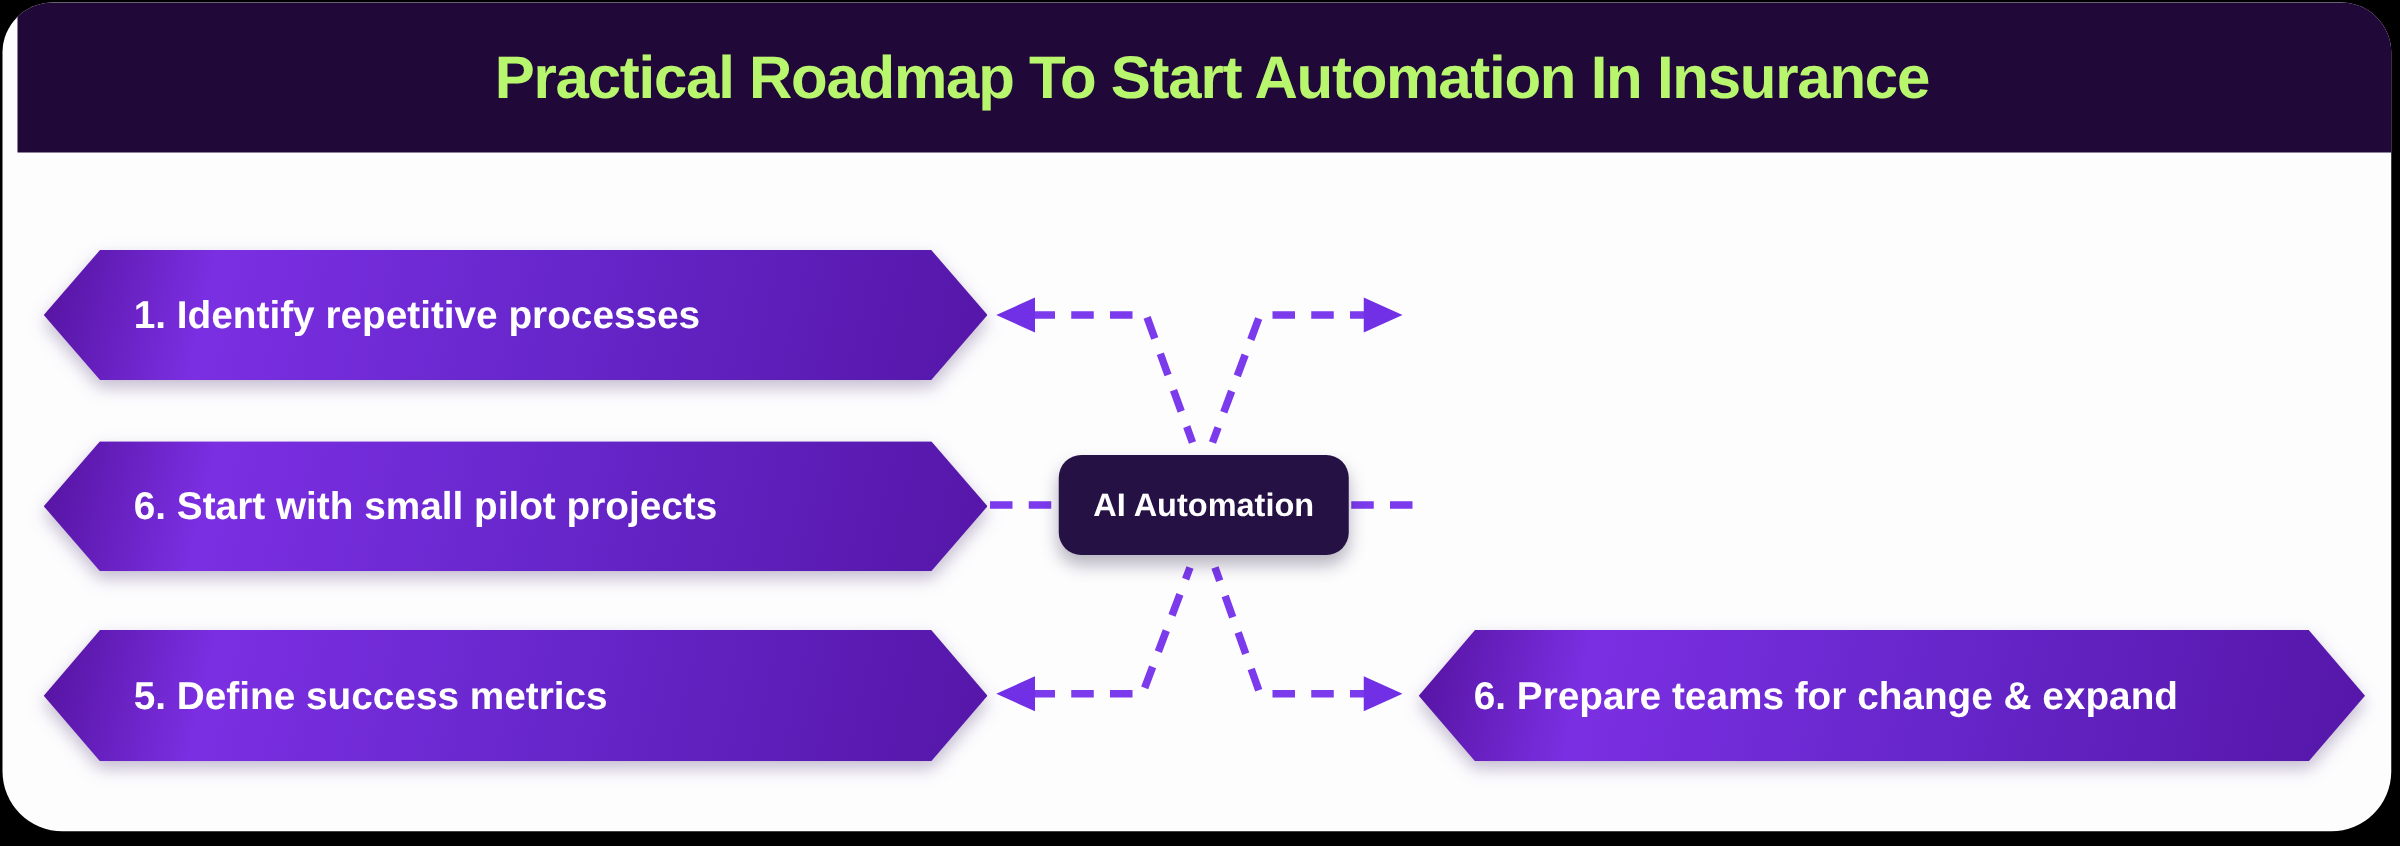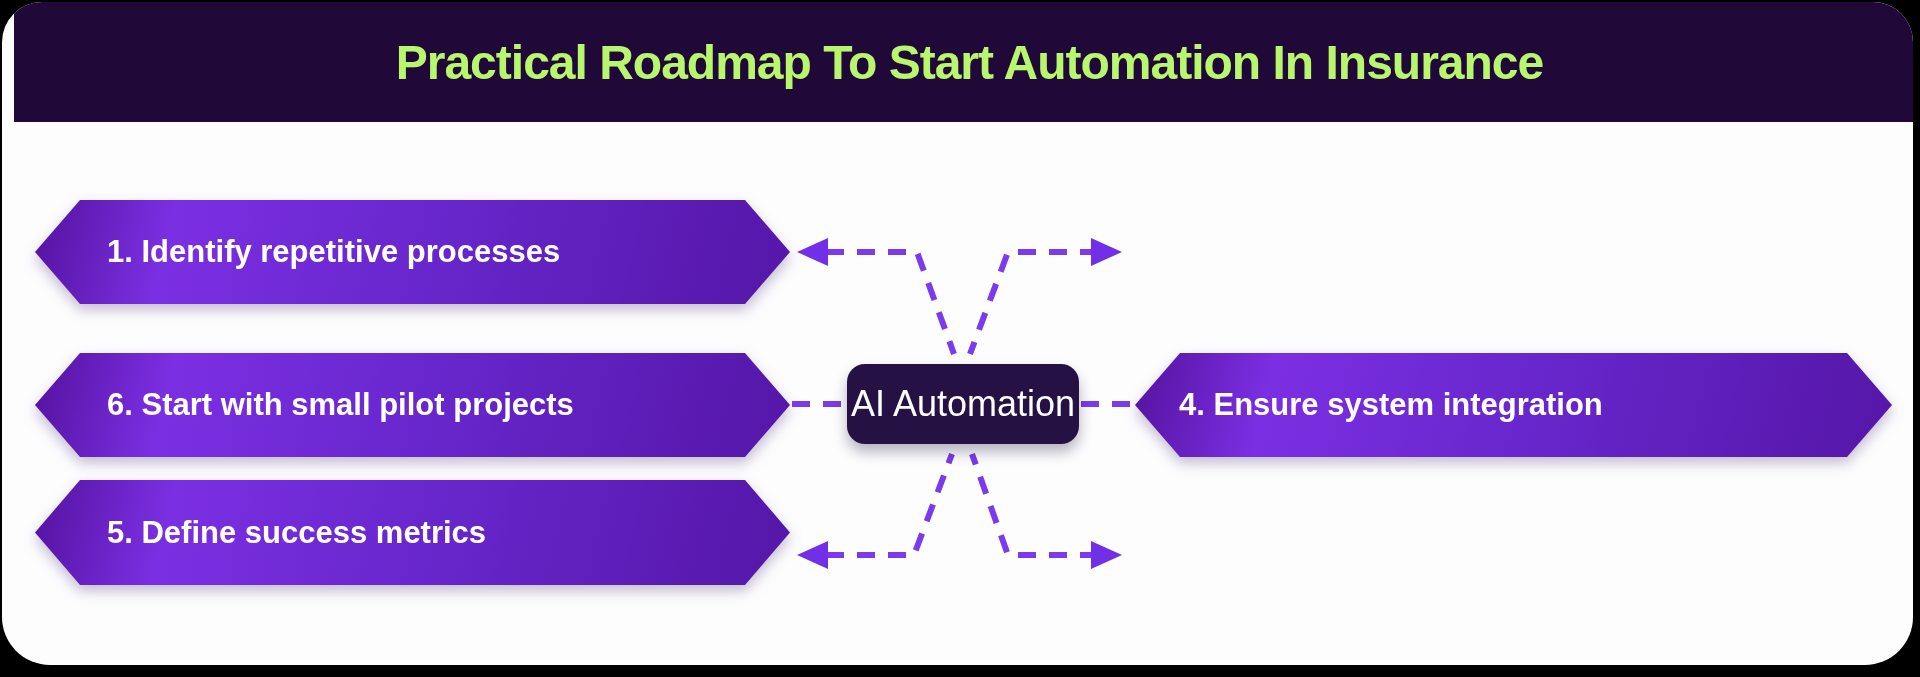--- a/index.html
+++ b/index.html
@@ -17,27 +17,27 @@
       clip-path:polygon(0 50%,45px 0,calc(100% - 45px) 0,100% 50%,calc(100% - 45px) 100%,45px 100%);
       background:linear-gradient(103deg,var(--banner_dark,#54129E) 0%,var(--banner_bright,#7B2FE2) 18%,
                  var(--banner_mid,#6626CA) 55%,var(--banner_right,#5516A8) 100%);text-align:right;}
   .banner .label{color:var(--banner_text,#fff);font-size:31px;font-weight:bold;letter-spacing:0;}
   .banner.left{left:33px;width:755px;}
   .banner.right{left:1133px;width:757px;}
   .banner.left .label{padding-left:72px;}
   .banner.right .label{padding-left:44px;}
   .row1{top:198px;height:104px;}
   .row2{top:351px;height:104px;}
-  .row3{top:478px;height:105px;}
+  .row3{top:502px;height:105px;}
 
   
   .center-node{position:absolute;left:845px;top:362px;width:232px;height:80px;
       background:var(--center_bg,#251144);border-radius:18px;display:flex;align-items:center;justify-content:center;
       box-shadow:0 8px 14px rgba(20,5,45,.30);}
-  .center-node .label{color:var(--center_text,#fff);font-size:36px;font-weight:normal;}
+  .center-node .label{color:var(--center_text,#fff);font-size:26px;font-weight:bold;}
 
   .connectors{position:absolute;left:0;top:0;width:1920px;height:677px;pointer-events:none;}
   .connectors polyline,.connectors line{fill:none;stroke:var(--dash_color,#7C3AED);stroke-width:6;
       stroke-dasharray:18 13;}
   .connectors polygon{fill:var(--arrow_color,#7130E5);}
 </style>
 </head>
 <body>
 
 <div class="stage">
@@ -56,23 +56,23 @@
       <div class="shape">
         <span class="label">6. Start with small pilot projects</span>
       </div>
     </div>
     <div class="banner left row3">
       <div class="shape">
         <span class="label">5. Define success metrics</span>
       </div>
     </div>
 
-    <div class="banner right row2">
+    <div class="banner right row3">
       <div class="shape">
-        <span class="label">4. Ensure system integration</span>
+        <span class="label">6. Prepare teams for change &amp; expand</span>
       </div>
     </div>
 
     <svg class="connectors" width="1920" height="677" viewBox="0 0 1920 677">
       <polyline points="824,250 915,250 952,352"></polyline>
       <polygon points="795,250 826,236 826,264"></polygon>
       <polyline points="1096,250 1006,250 968,352"></polyline>
       <polygon points="1120,250 1089,236 1089,264"></polygon>
       <line x1="790" y1="402" x2="843" y2="402"></line>
       <line x1="1079" y1="402" x2="1132" y2="402"></line>

